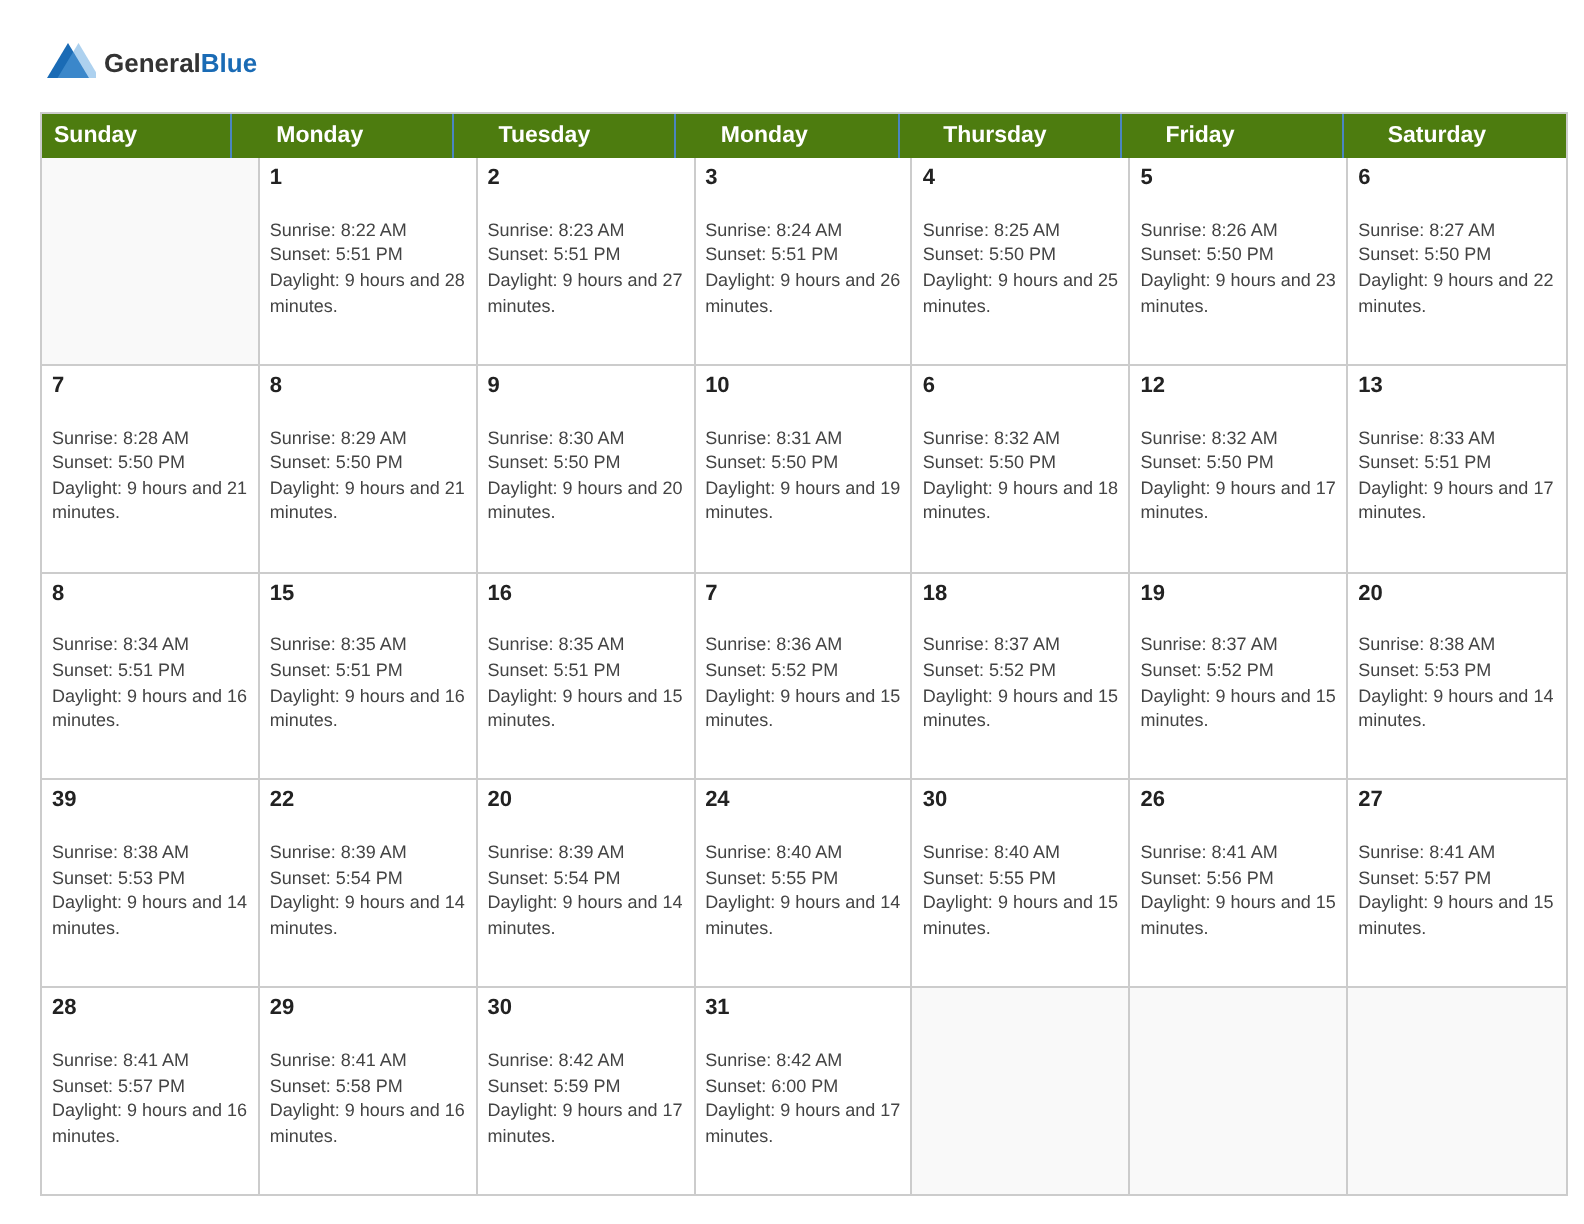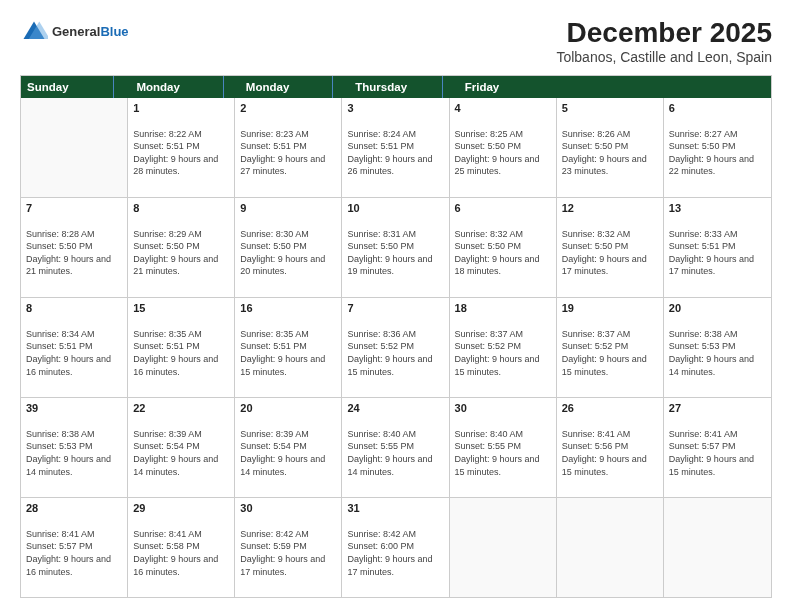--- a/index.html
+++ b/index.html
@@ -6,21 +6,21 @@
     body {
       width: 792px;
       height: 612px;
       font-family: Arial, sans-serif;
       background: #fff;
       overflow: hidden;
     }
     .page {
       width: 792px;
       height: 612px;
-      padding: 18px 20px 14px 20px;
+      padding: 18px 8px 14px 20px;
       display: flex;
       flex-direction: column;
       border-radius: 30px;
     }
     .header {
       display: flex;
       justify-content: space-between;
       align-items: flex-start;
       margin-bottom: 10px;
     }
@@ -55,21 +55,21 @@
     }
     .calendar {
       flex: 1;
       display: flex;
       flex-direction: column;
       border: 1px solid #ccc;
     }
     .cal-header-row {
       display: grid;
       grid-template-columns: repeat(7, 1fr);
-      background: #14532d;
+      background: #4d7c0f;
       gap: 16px;
     }
     .cal-header-cell {
       color: #fff;
       font-size: 11.5px;
       font-weight: bold;
       padding: 5px 6px;
       text-align: left;
       border-right: 1px solid #4a85c0;
     }
@@ -118,33 +118,31 @@
   <div class="header">
     <div class="logo">
       <svg class="logo-icon" viewBox="0 0 32 32">
         <polygon points="16,4 28,24 4,24" fill="#1a6bb5"></polygon>
         <polygon points="22,4 34,24 10,24" fill="#5ba3e0" opacity="0.5"></polygon>
       </svg>
       <div class="logo-text">
         <div><span class="general">General</span><span class="blue">Blue</span></div>
       </div>
     </div>
-    <div class="title-area">
-      <div class="main-title">December 2025</div>
-      <div class="subtitle">Tolbanos, Castille and Leon, Spain</div>
-    </div>
   </div>
 
   <div class="calendar">
     <div class="cal-header-row">
     <div class="cal-header-cell">Sunday</div>
         <div class="cal-header-cell">Monday</div>
+        <div class="cal-header-cell">Tuesday</div>
         <div class="cal-header-cell">Monday</div>
         <div class="cal-header-cell">Thursday</div>
         <div class="cal-header-cell">Friday</div>
+        <div class="cal-header-cell">Saturday</div>
       </div>
     <div class="cal-body">
     <div class="cal-week">
           <div class="cal-cell empty"></div>
           <div class="cal-cell">
             <span class="day-num">1</span>
             <div class="cell-info">Sunrise: 8:22 AM<br>Sunset: 5:51 PM<br>Daylight: 9 hours and 28 minutes.</div>
           </div>
           <div class="cal-cell">
             <span class="day-num">2</span>

